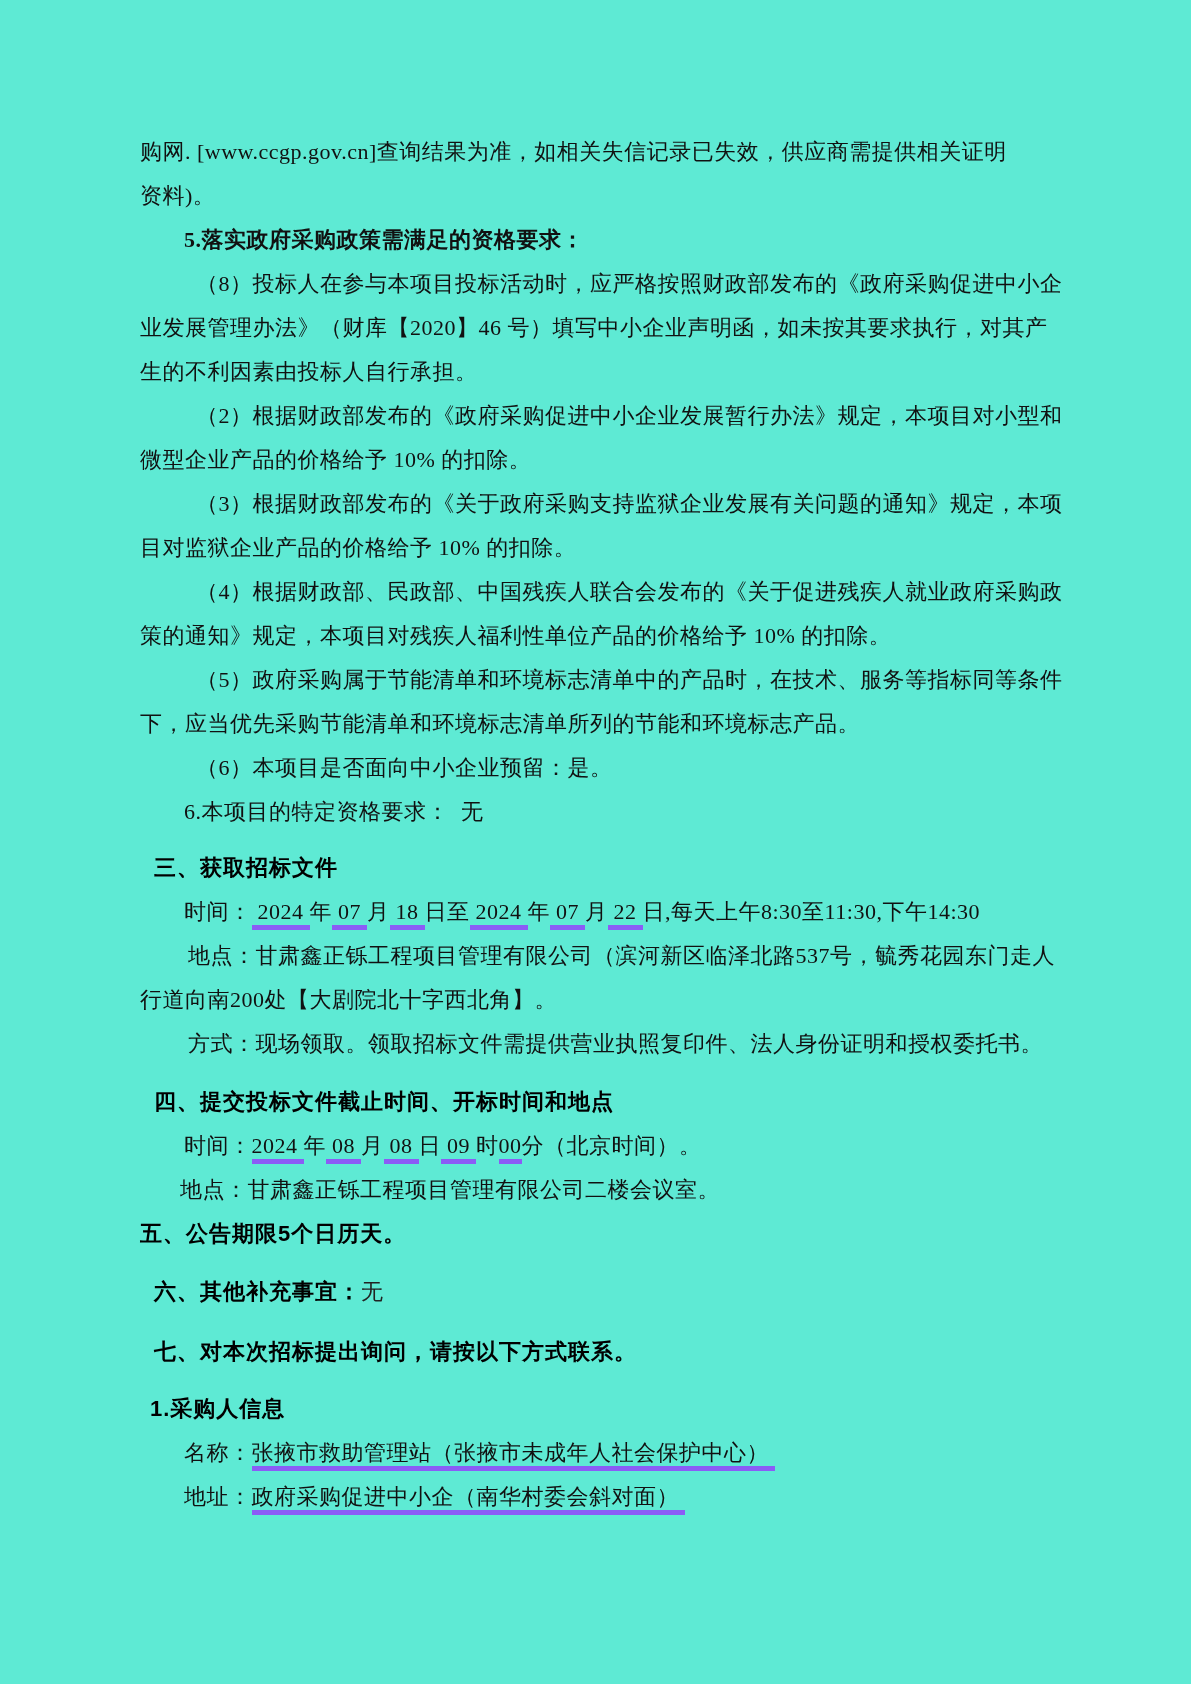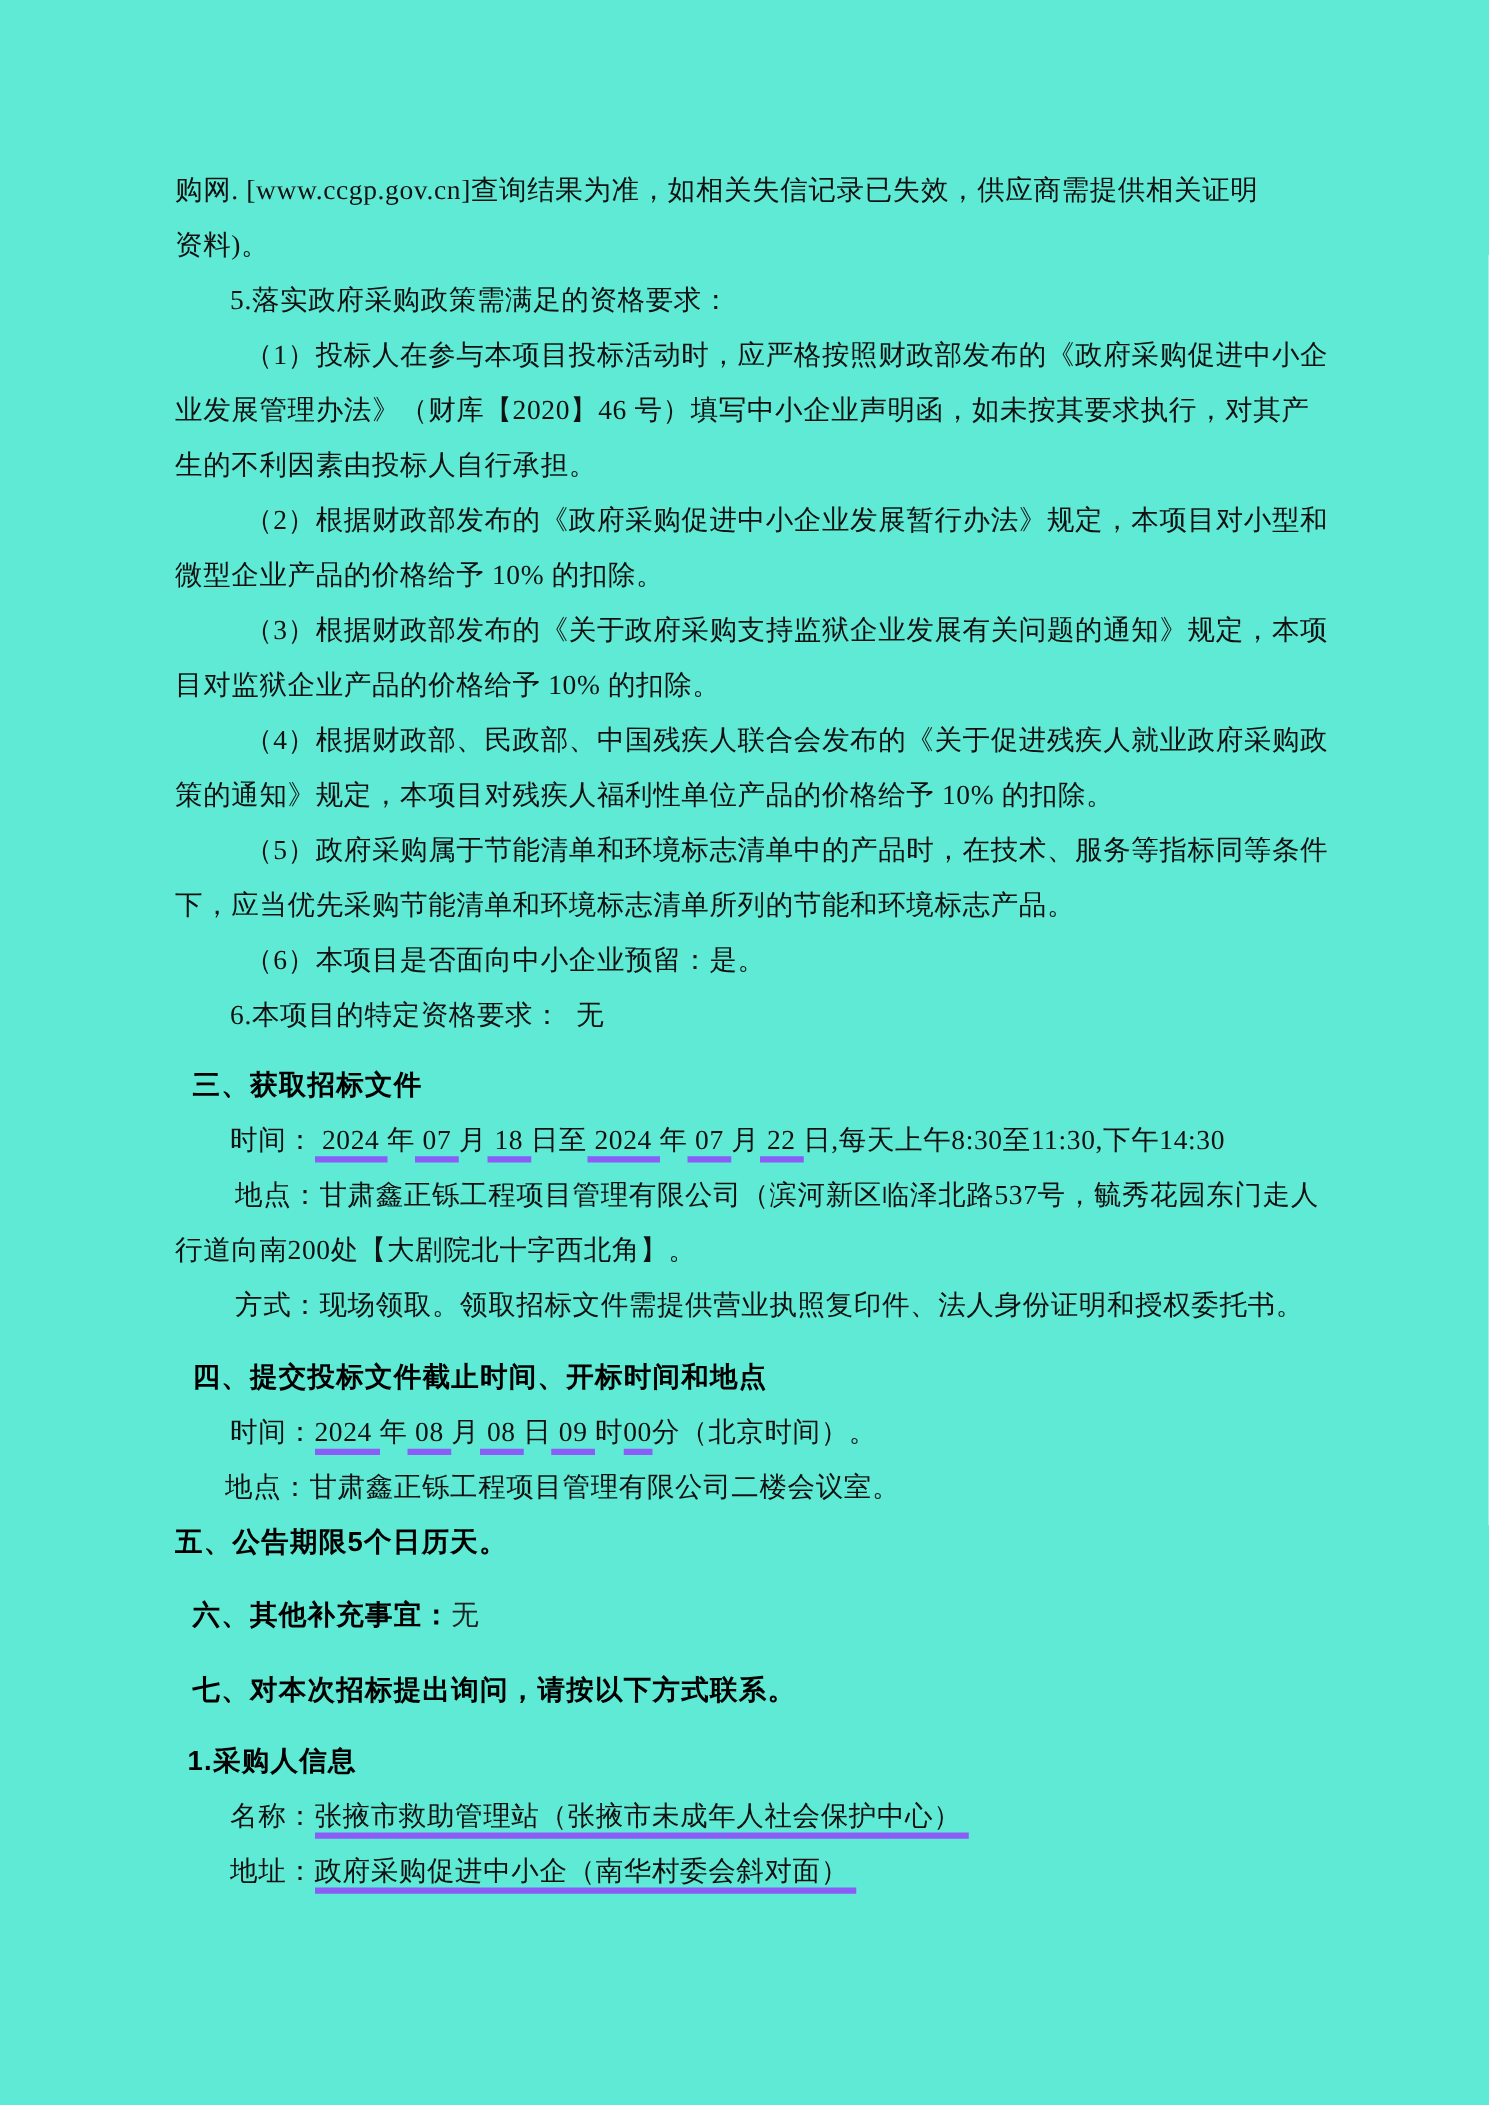--- a/index.html
+++ b/index.html
@@ -46,22 +46,22 @@
     color: #222222;
   }
 </style>
 </head>
 <body>
 
 <div class="page">
   <div class="doc-body">
       <div class="line"><span class="seg">购网. [www.ccgp.gov.cn]查询结果为准，如相关失信记录已失效，供应商需提供相关证明</span></div>
       <div class="line"><span class="seg">资料)。</span></div>
-      <div class="line" style="padding-left: 44px;"><span class="seg">5.落实政府采购政策需满足的资格要求：</span></div>
-      <div class="line" style="padding-left: 56px;"><span class="seg">（1）投标人在参与本项目投标活动时，应严格按照财政部发布的《政府采购促进中小企</span></div>
+      <div class="line" style="padding-left: 44px; font-weight: bold;"><span class="seg">5.落实政府采购政策需满足的资格要求：</span></div>
+      <div class="line" style="padding-left: 56px;"><span class="seg">（8）投标人在参与本项目投标活动时，应严格按照财政部发布的《政府采购促进中小企</span></div>
       <div class="line"><span class="seg">业发展管理办法》（财库【2020】46 号）填写中小企业声明函，如未按其要求执行，对其产</span></div>
       <div class="line"><span class="seg">生的不利因素由投标人自行承担。</span></div>
       <div class="line" style="padding-left: 56px;"><span class="seg">（2）根据财政部发布的《政府采购促进中小企业发展暂行办法》规定，本项目对小型和</span></div>
       <div class="line"><span class="seg">微型企业产品的价格给予 10% 的扣除。</span></div>
       <div class="line" style="padding-left: 56px;"><span class="seg">（3）根据财政部发布的《关于政府采购支持监狱企业发展有关问题的通知》规定，本项</span></div>
       <div class="line"><span class="seg">目对监狱企业产品的价格给予 10% 的扣除。</span></div>
       <div class="line" style="padding-left: 56px;"><span class="seg">（4）根据财政部、民政部、中国残疾人联合会发布的《关于促进残疾人就业政府采购政</span></div>
       <div class="line"><span class="seg">策的通知》规定，本项目对残疾人福利性单位产品的价格给予 10% 的扣除。</span></div>
       <div class="line" style="padding-left: 56px;"><span class="seg">（5）政府采购属于节能清单和环境标志清单中的产品时，在技术、服务等指标同等条件</span></div>
       <div class="line"><span class="seg">下，应当优先采购节能清单和环境标志清单所列的节能和环境标志产品。</span></div>

